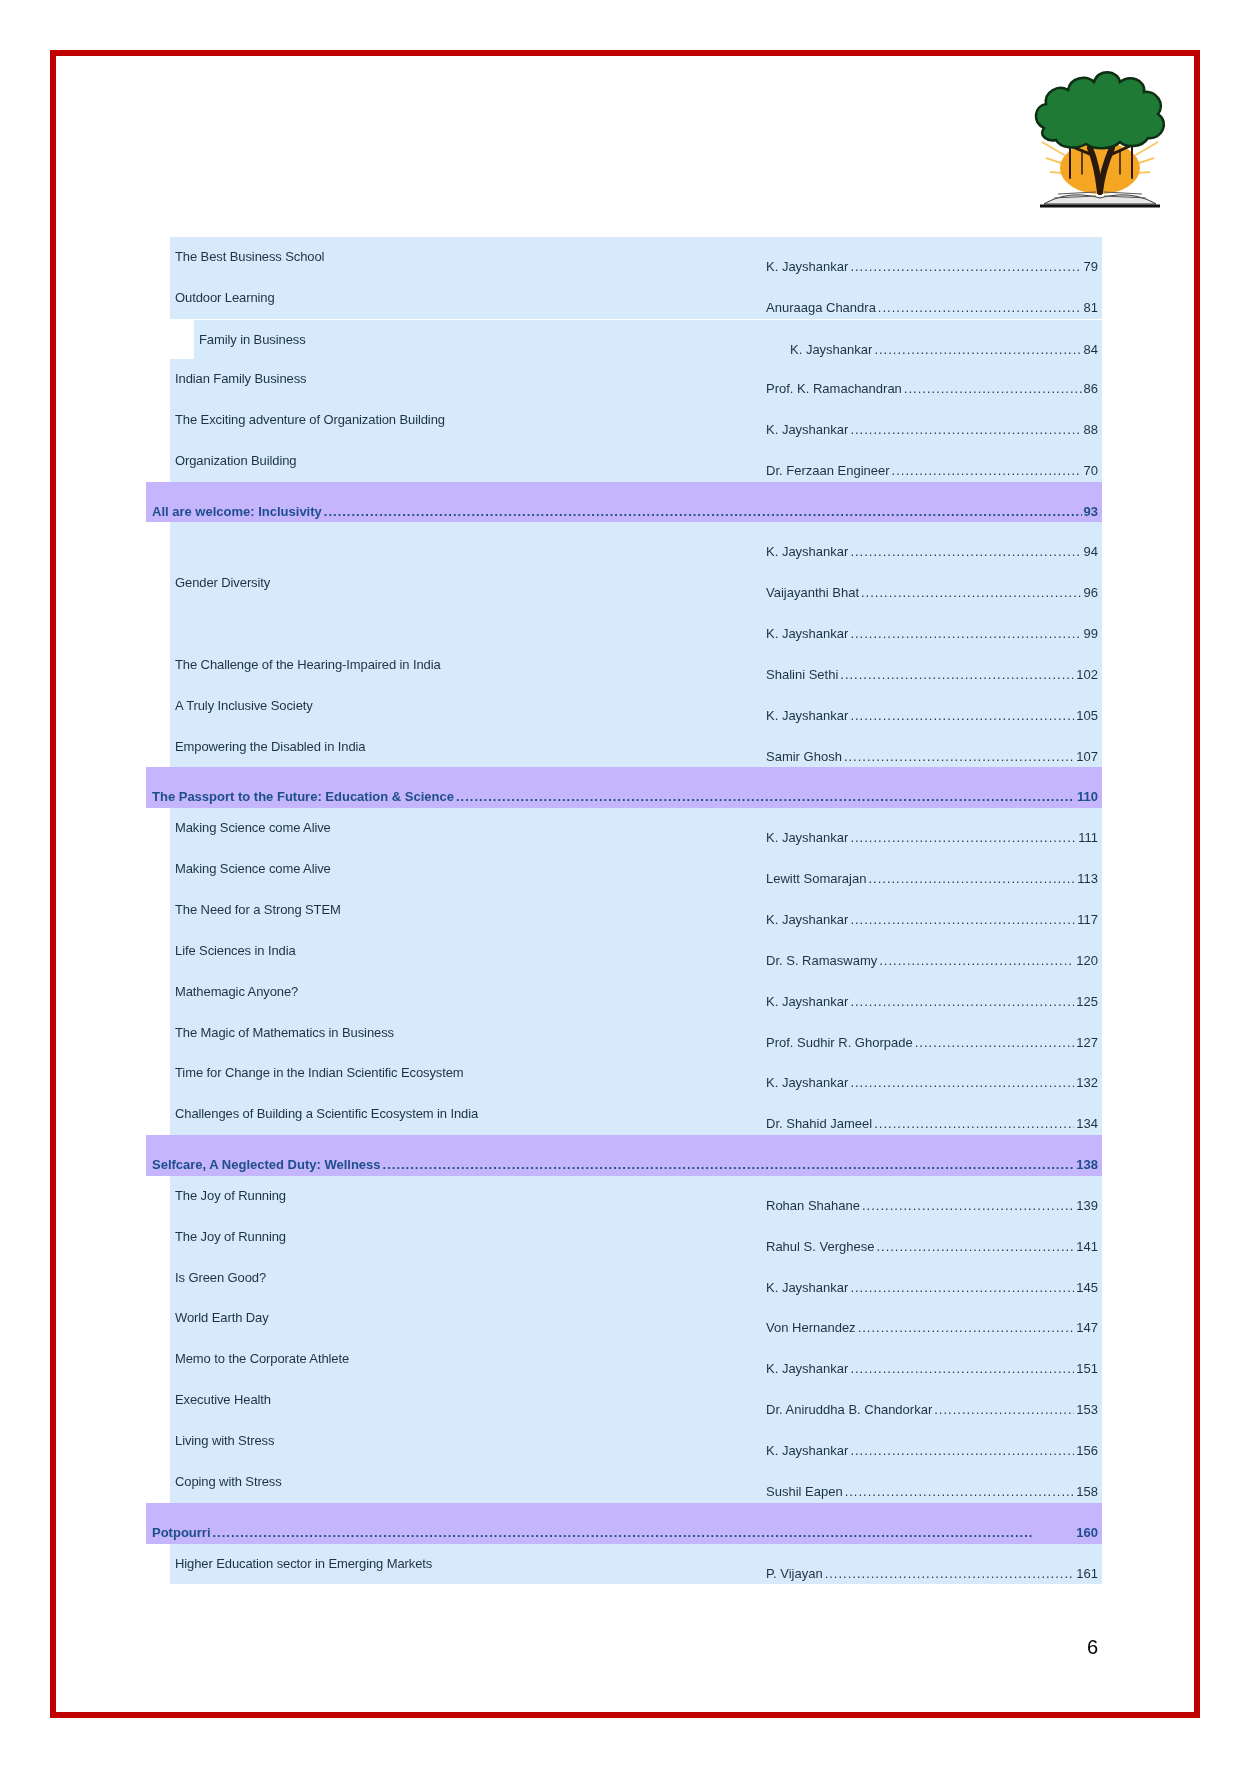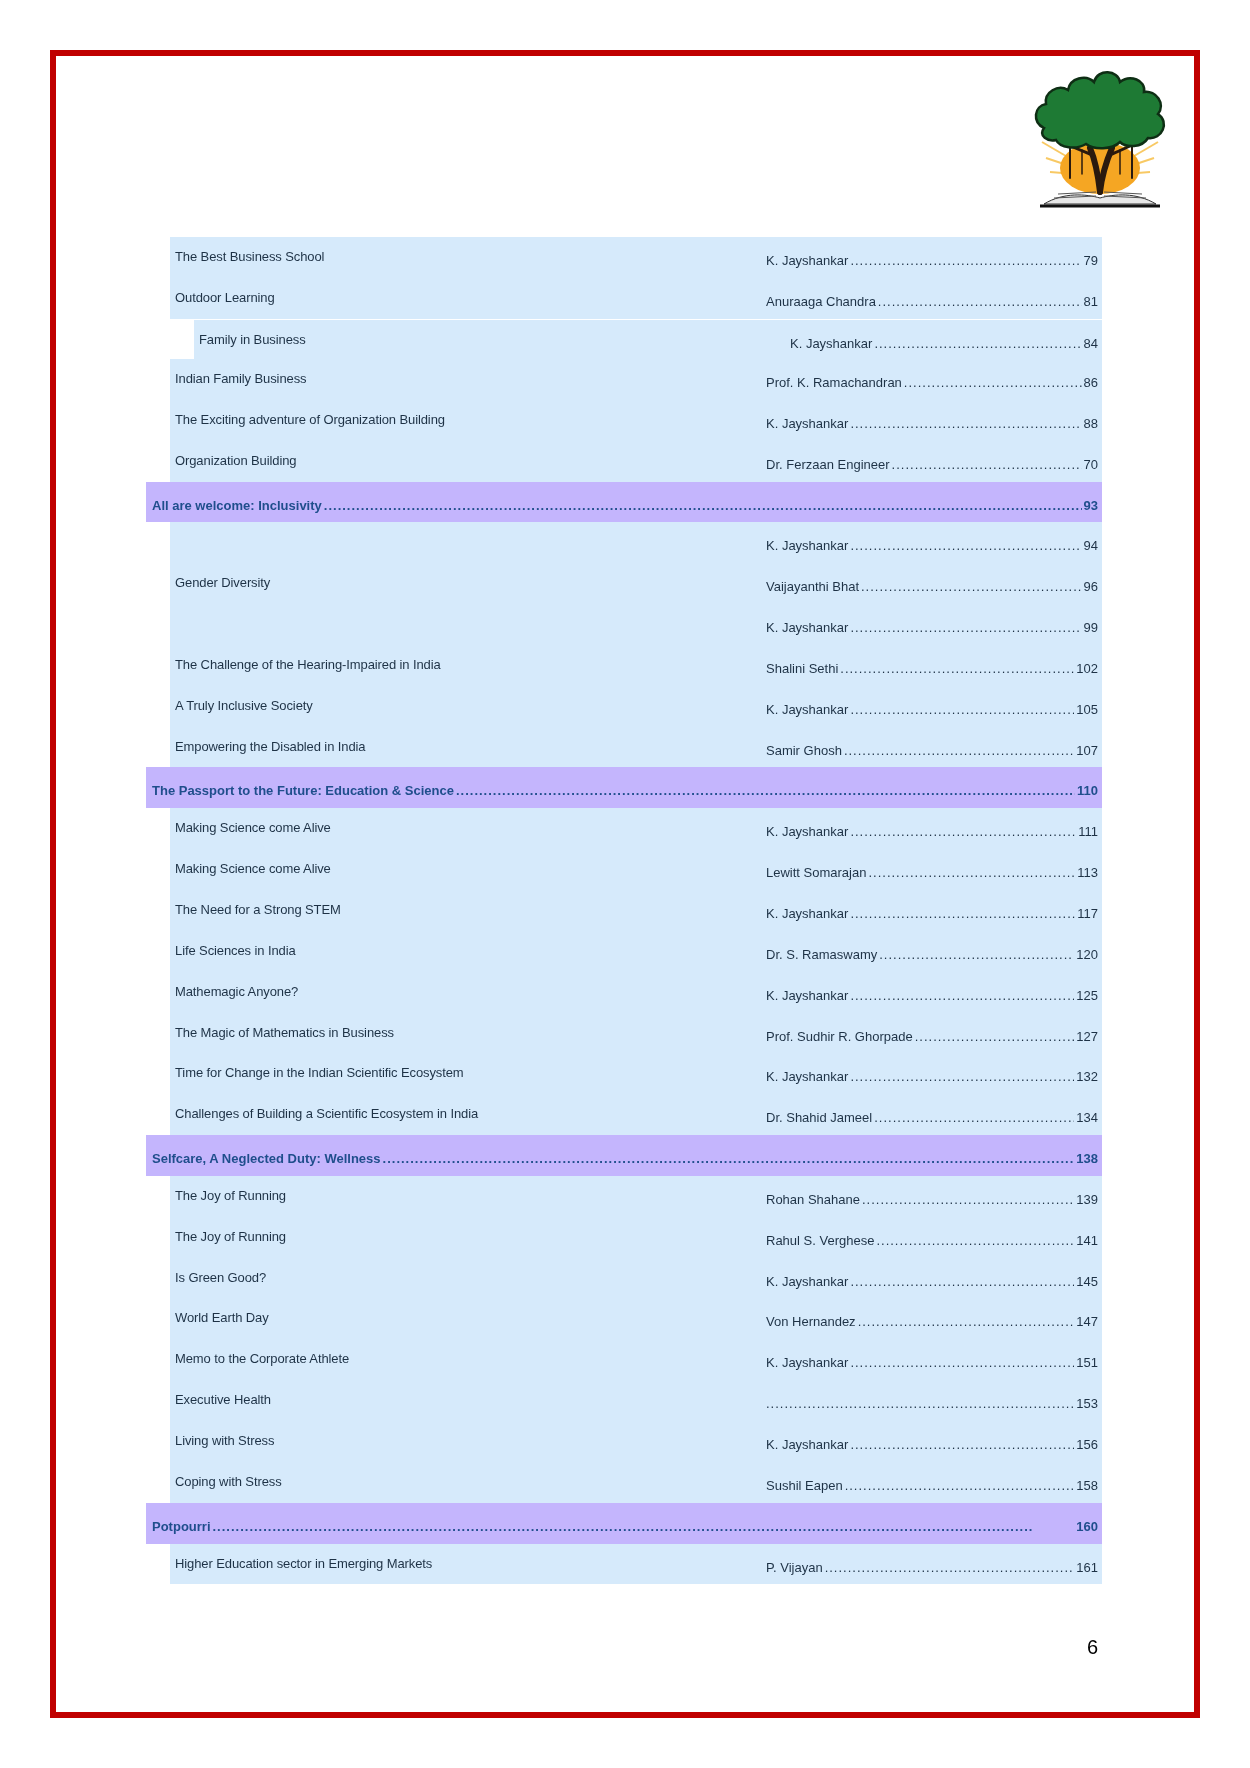--- a/index.html
+++ b/index.html
@@ -7,21 +7,21 @@
          font-family: "Liberation Sans", sans-serif; }
   .page-border { position: absolute; left: 50px; top: 50px; width: 1138px; height: 1656px;
                  border: 6px solid #C00000; box-sizing: content-box; }
   .logo { position: absolute; left: 1024px; top: 64px; width: 152px; height: 148px; }
   .toc { position: absolute; left: 146px; top: 237px; width: 956px; }
   .row { position: relative; height: 40.85px; line-height: 40.85px; font-size: 13px; white-space: nowrap; }
   .row.item { margin-left: 24px; background: #D6EAFB; color: #1E3246; }
   .row.header { background: #c4b5fd; color: #1F4E8C; font-weight: bold; }
   .row.item.gap { border-top: 1.5px solid #ffffff; height: 39.35px; line-height: 39.35px; margin-left: 48px; }
   .row .title { position: absolute; left: 5px; top: 0; letter-spacing: -0.1px; }
-  .row .lead { position: absolute; left: 596px; right: 4px; top: 4px; display: flex; }
+  .row .lead { position: absolute; left: 596px; right: 4px; top: 10px; display: flex; }
   .row .author { flex: 0 0 auto; padding-right: 2px; }
   .row .dots { flex: 1 1 auto; overflow: hidden; letter-spacing: 1px; }
   .row .page { flex: 0 0 auto; padding-left: 2px; }
   .row.header .lead { left: 6px; right: 4px; }
   .row.header .hdots { flex: 1 1 auto; overflow: hidden; letter-spacing: 1px; font-weight: bold; }
   .row.header .htitle { flex: 0 0 auto; padding-right: 2px; }
   .page-number { position: absolute; left: 1070px; width: 28px; text-align: right; top: 1636px;
                  font-size: 20px; color: #000000; }
 </style>
 </head>
@@ -284,20 +284,21 @@
       <span class="title">Memo to the Corporate Athlete</span>
       <div class="lead">
         <span class="author">K. Jayshankar</span>
         <span class="dots">..................................................................................................................................................................................</span>
         <span class="page">151</span>
       </div>
     </div>
     <div class="row item">
       <span class="title">Executive Health</span>
       <div class="lead">
+        <span class="author">Dr. Aniruddha B. Chandorkar</span>
         <span class="dots">..................................................................................................................................................................................</span>
         <span class="page">153</span>
       </div>
     </div>
     <div class="row item">
       <span class="title">Living with Stress</span>
       <div class="lead">
         <span class="author">K. Jayshankar</span>
         <span class="dots">..................................................................................................................................................................................</span>
         <span class="page">156</span>

